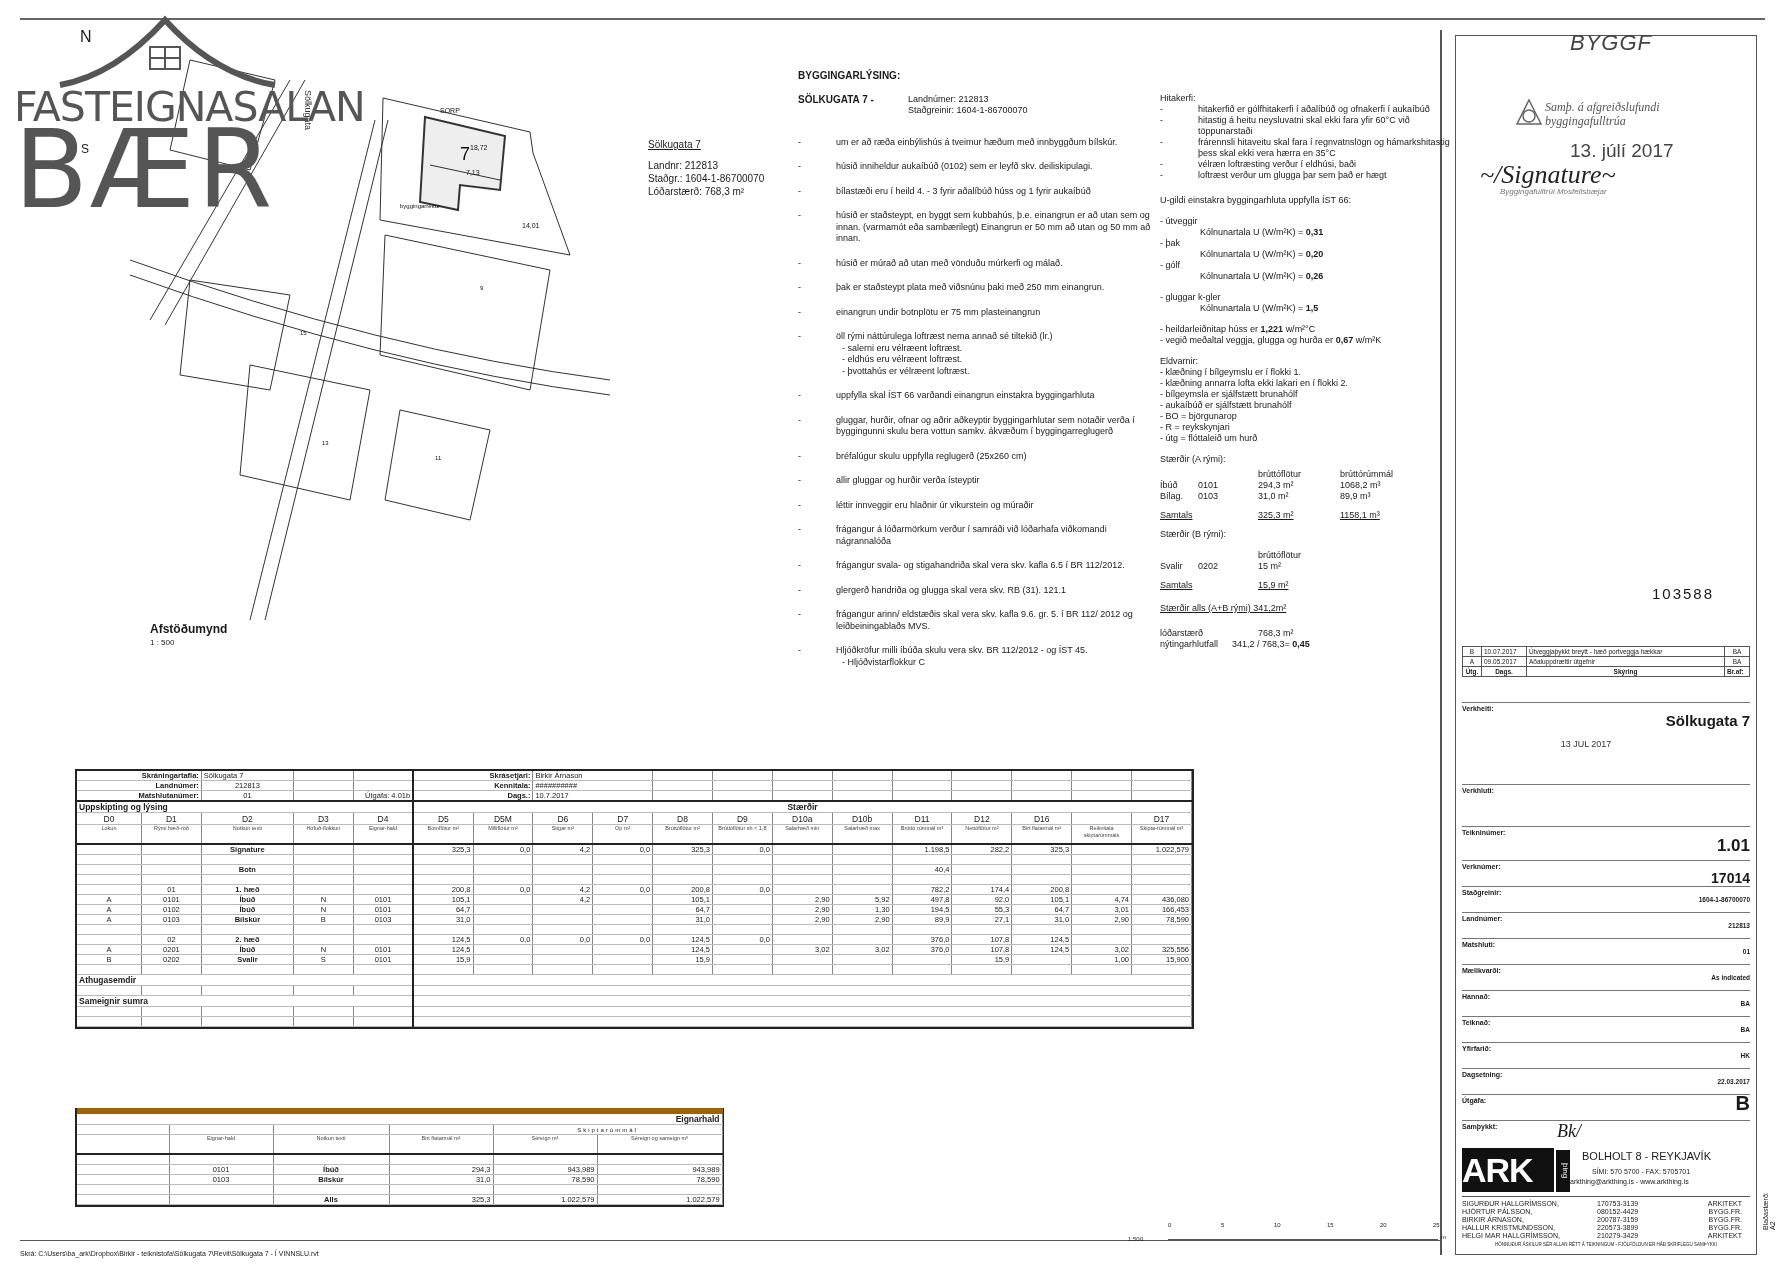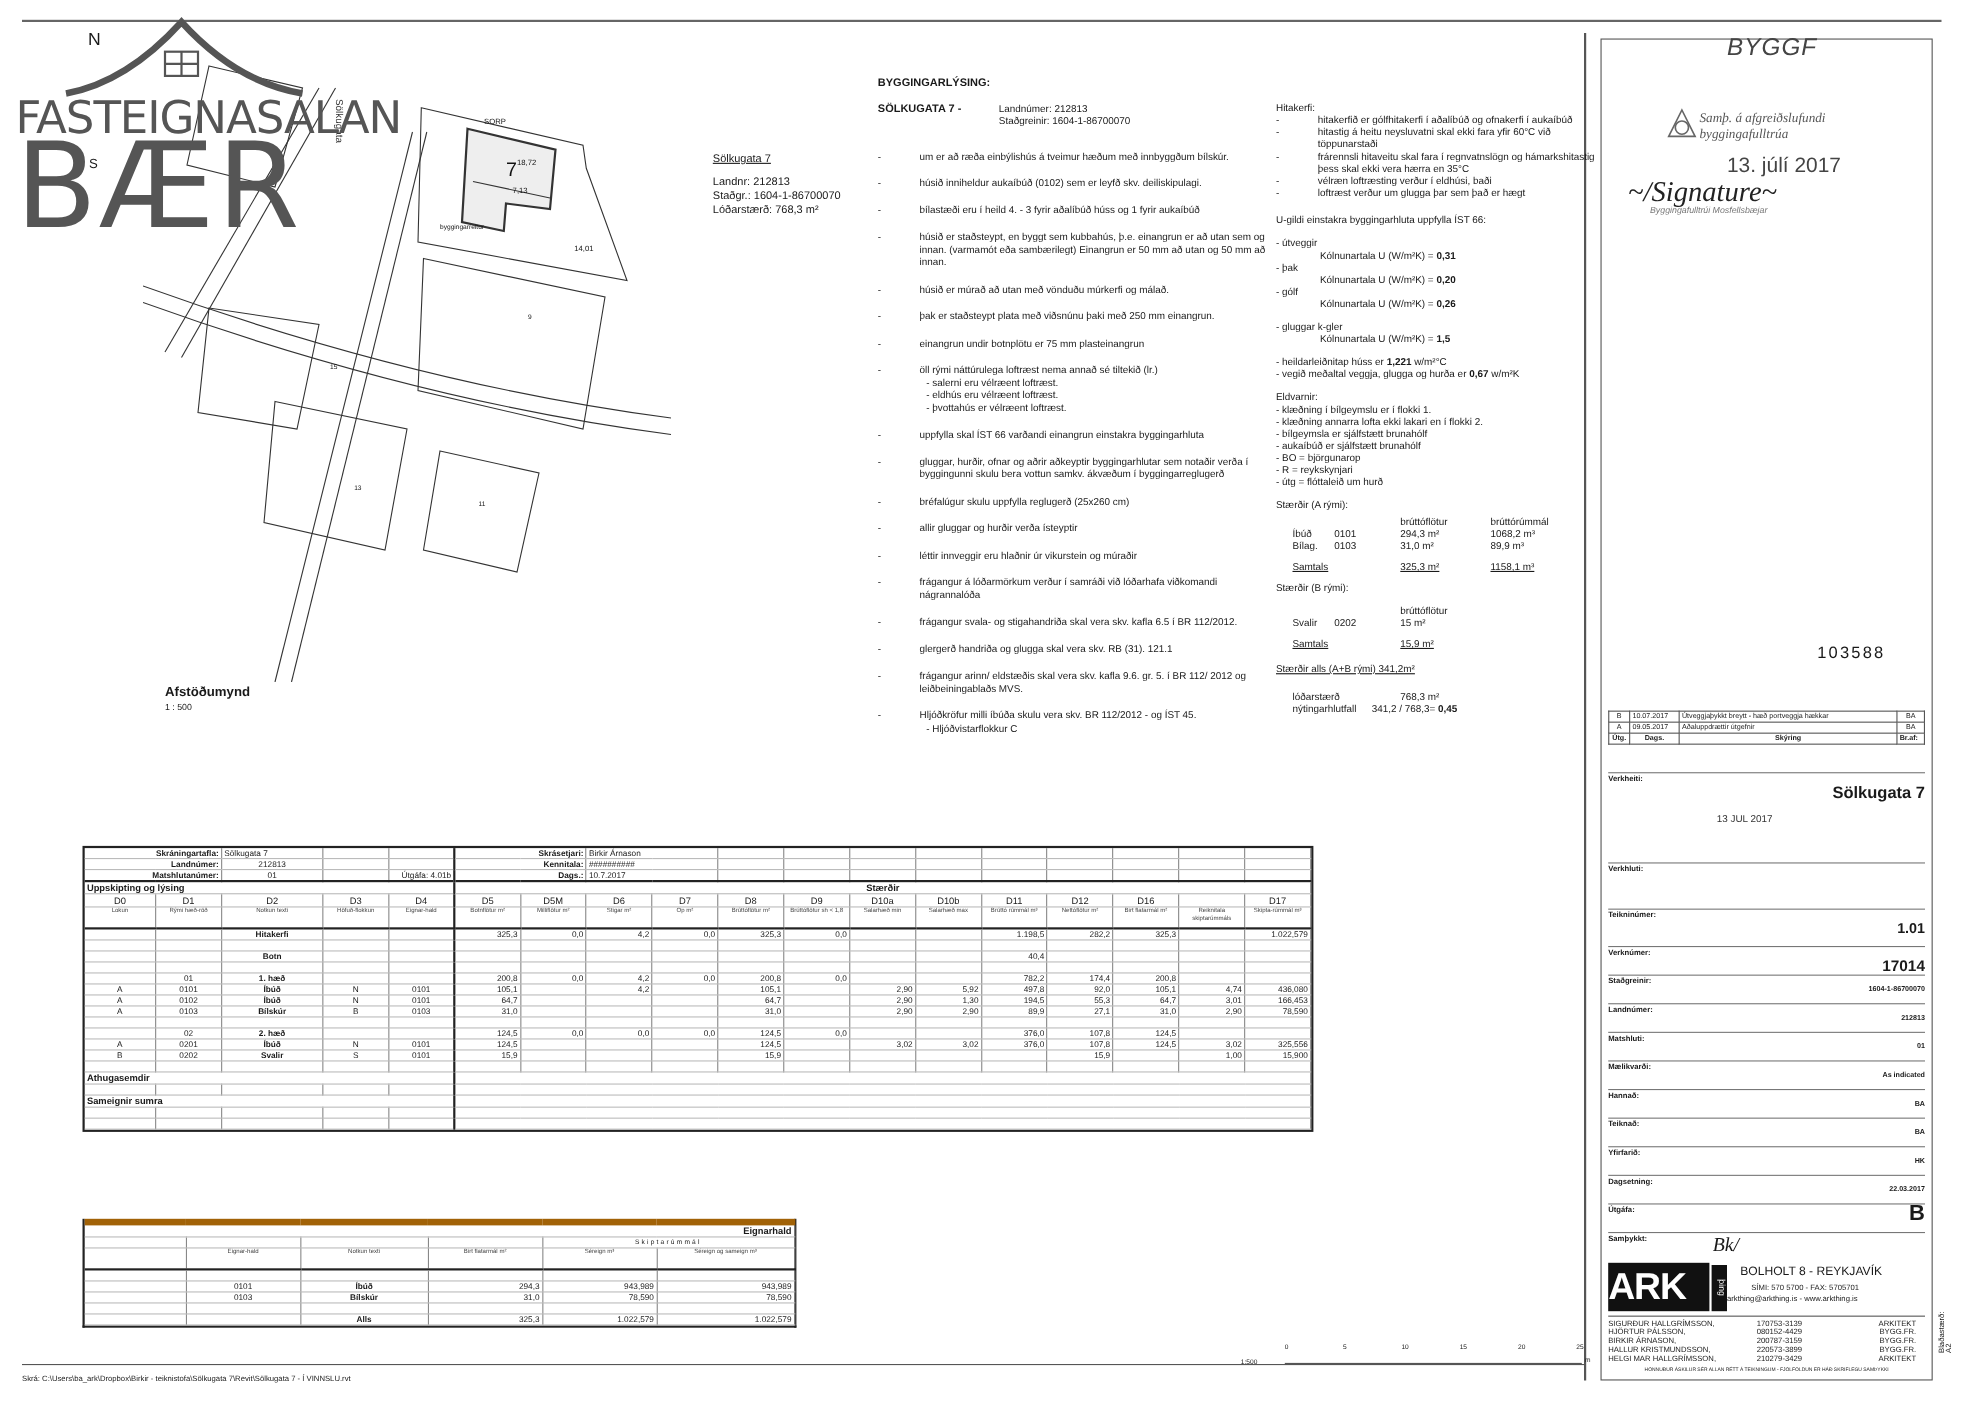--- a/index.html
+++ b/index.html
@@ -29,40 +29,40 @@
   .desc li{position:relative;padding-left:38px;margin-bottom:13px;}
   .desc li::before{content:"-";position:absolute;left:0;top:0;}
   .desc .sub{padding-left:6px;}
   
   .tech{position:absolute;left:1160px;top:93px;width:290px;font-size:9px;line-height:11px;}
   .tech .bl{position:relative;padding-left:38px;}
   .tech .bl::before{content:"-";position:absolute;left:0;}
   .tech .gap{height:14px;}
   .tech .ind{padding-left:40px;}
   .tech b{font-weight:bold;}
-  .tech .row{display:flex;margin-left:15px;}
+  .tech .row{display:flex;}
   .tech .c1{width:38px;}
   .tech .c2{width:60px;}
   .tech .c3{width:82px;text-align:left;}
   .tech .c4{width:80px;}
   .tech .ul{text-decoration:underline;}
   
   .tb{position:absolute;left:1455px;top:35px;width:300px;height:1218px;border:1.5px solid #555;}
   .stamp-sig{left:1570px;top:30px;font-size:22px;color:#444;font-style:italic;letter-spacing:1px;}
   .stamp-txt{left:1545px;top:100px;font-family:"Liberation Serif",serif;font-style:italic;font-size:12px;color:#555;line-height:14px;}
   .stamp-date{left:1570px;top:140px;font-size:19px;color:#444;}
   .stamp-sign{left:1480px;top:160px;font-size:26px;font-style:italic;font-family:"Liberation Serif",serif;color:#222;}
   .stamp-sub{left:1500px;top:187px;font-size:8px;color:#777;font-style:italic;}
   .drawno{left:1652px;top:585px;font-size:15px;letter-spacing:2px;}
   table.rev{position:absolute;left:1462px;top:646px;width:288px;border-collapse:collapse;font-size:6.5px;}
   table.rev td{border:1px solid #555;padding:0 2px;height:9px;}
   .tb-field{position:absolute;left:1462px;width:288px;border-top:1.5px solid #777;}
   .tb-field .lab{font-size:7px;font-weight:bold;margin-top:2px;}
   .tb-field .val{text-align:right;font-weight:bold;font-size:14px;}
-  .tb-field .val.big{font-size:13px;}
+  .tb-field .val.big{font-size:17px;}
   .tb-field .val.xl{font-size:20px;}
   .ark{left:1462px;top:1148px;width:288px;height:80px;}
   .ark .logo-box{position:absolute;left:0;top:0;width:92px;height:44px;background:#111;color:#fff;font-size:34px;font-weight:bold;line-height:44px;letter-spacing:-1px;}
   .ark .addr{position:absolute;left:120px;top:2px;font-size:11px;}
   .ark .phone{position:absolute;left:130px;top:20px;font-size:7px;}
   .ark .mail{position:absolute;left:108px;top:30px;font-size:7px;}
   .staff{position:absolute;left:1462px;top:1196px;width:288px;font-size:7px;line-height:8px;border-top:1px solid #555;padding-top:3px;}
   .staff .r{display:flex;}
   .staff .n{width:135px;}
   .staff .k{width:85px;}
@@ -540,21 +540,21 @@
           <td>Nettóflötur m²</td>
       <td>Birt flatarmál m²</td>
           <td>Reiknitala skiptarúmmáls</td>
           <td>Skipta-rúmmál m³</td>
     </tr>
     </tbody>
       <tbody id="rt-body">
         <tr>
           <td class=" c"></td>
           <td class=" c"></td>
-          <td class=" c b">Hitakerfi</td>
+          <td class=" c b">Signature</td>
           <td class=" c"></td>
           <td class="thick-r c"></td>
           <td class=" r">325,3</td>
           <td class=" r">0,0</td>
           <td class=" r">4,2</td>
           <td class=" r">0,0</td>
           <td class=" r">325,3</td>
           <td class=" r">0,0</td>
           <td class=" r"></td>
           <td class=" r"></td>

